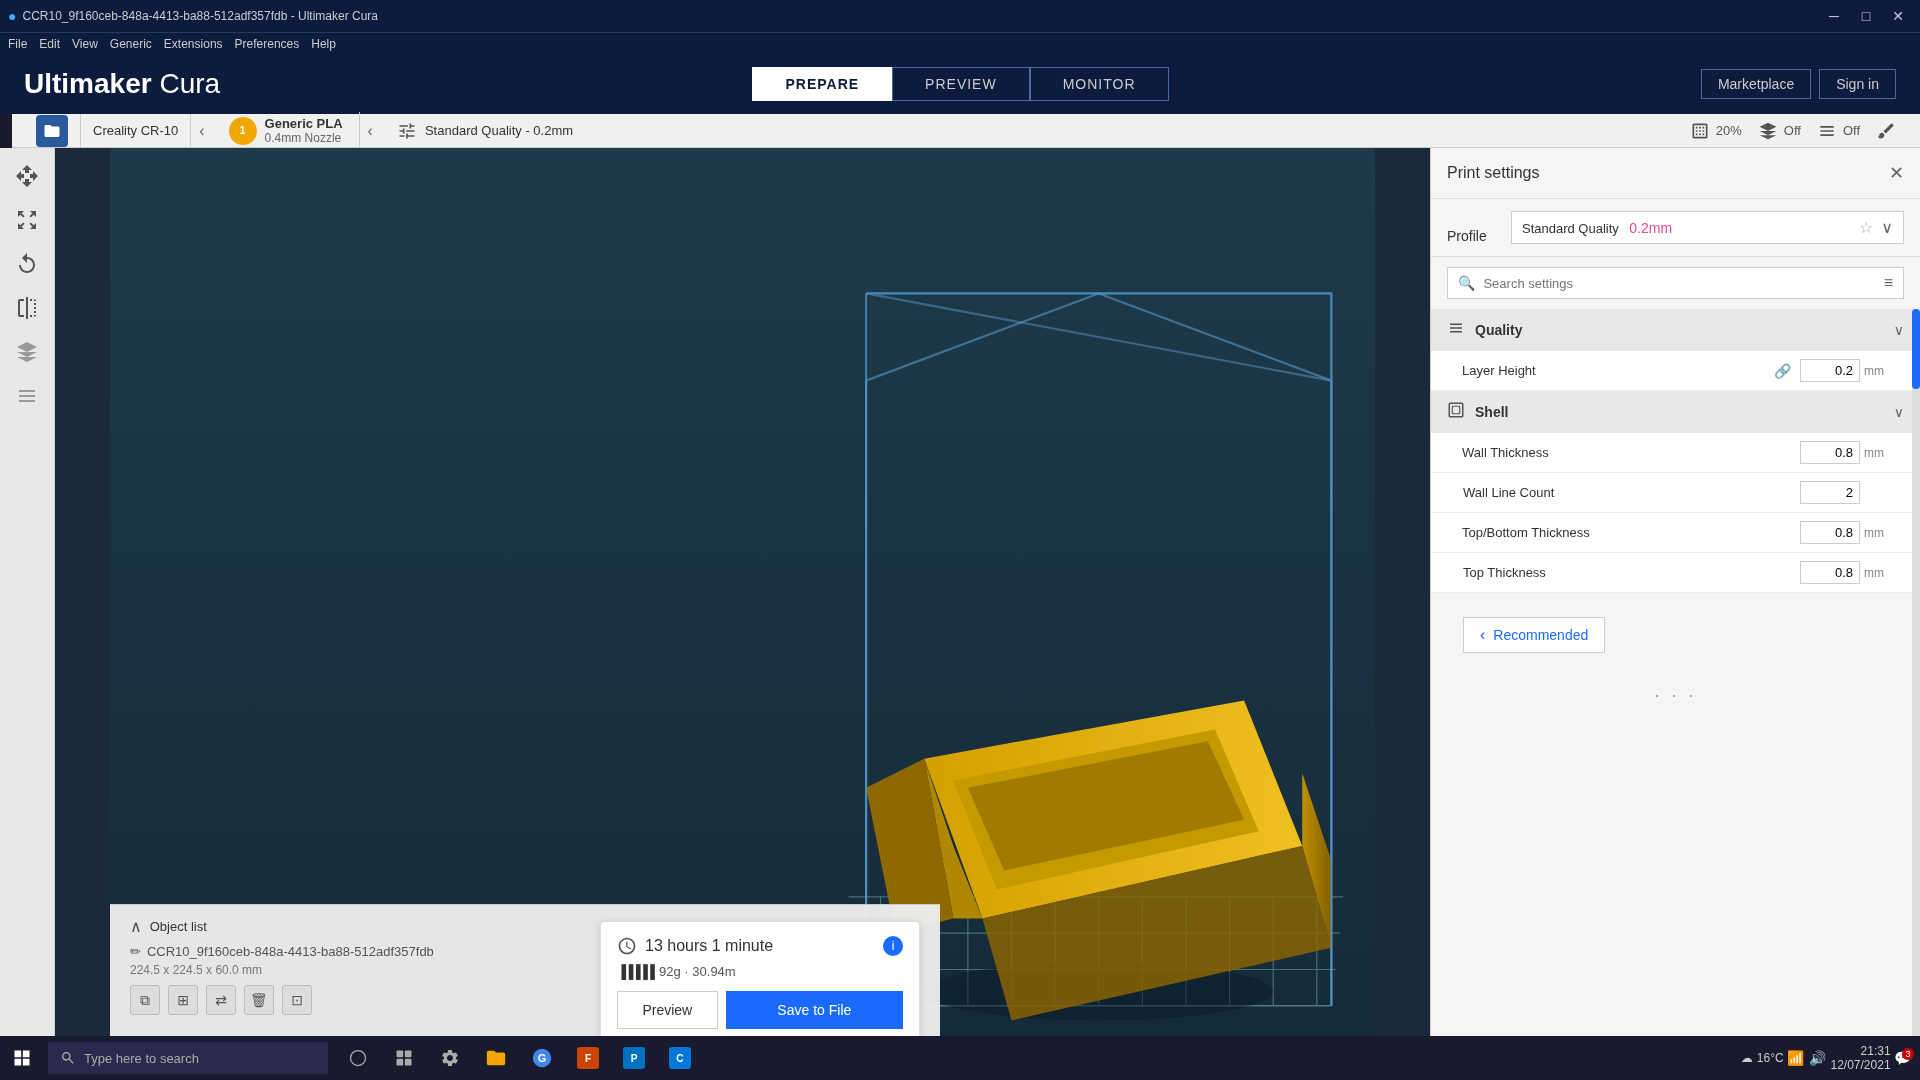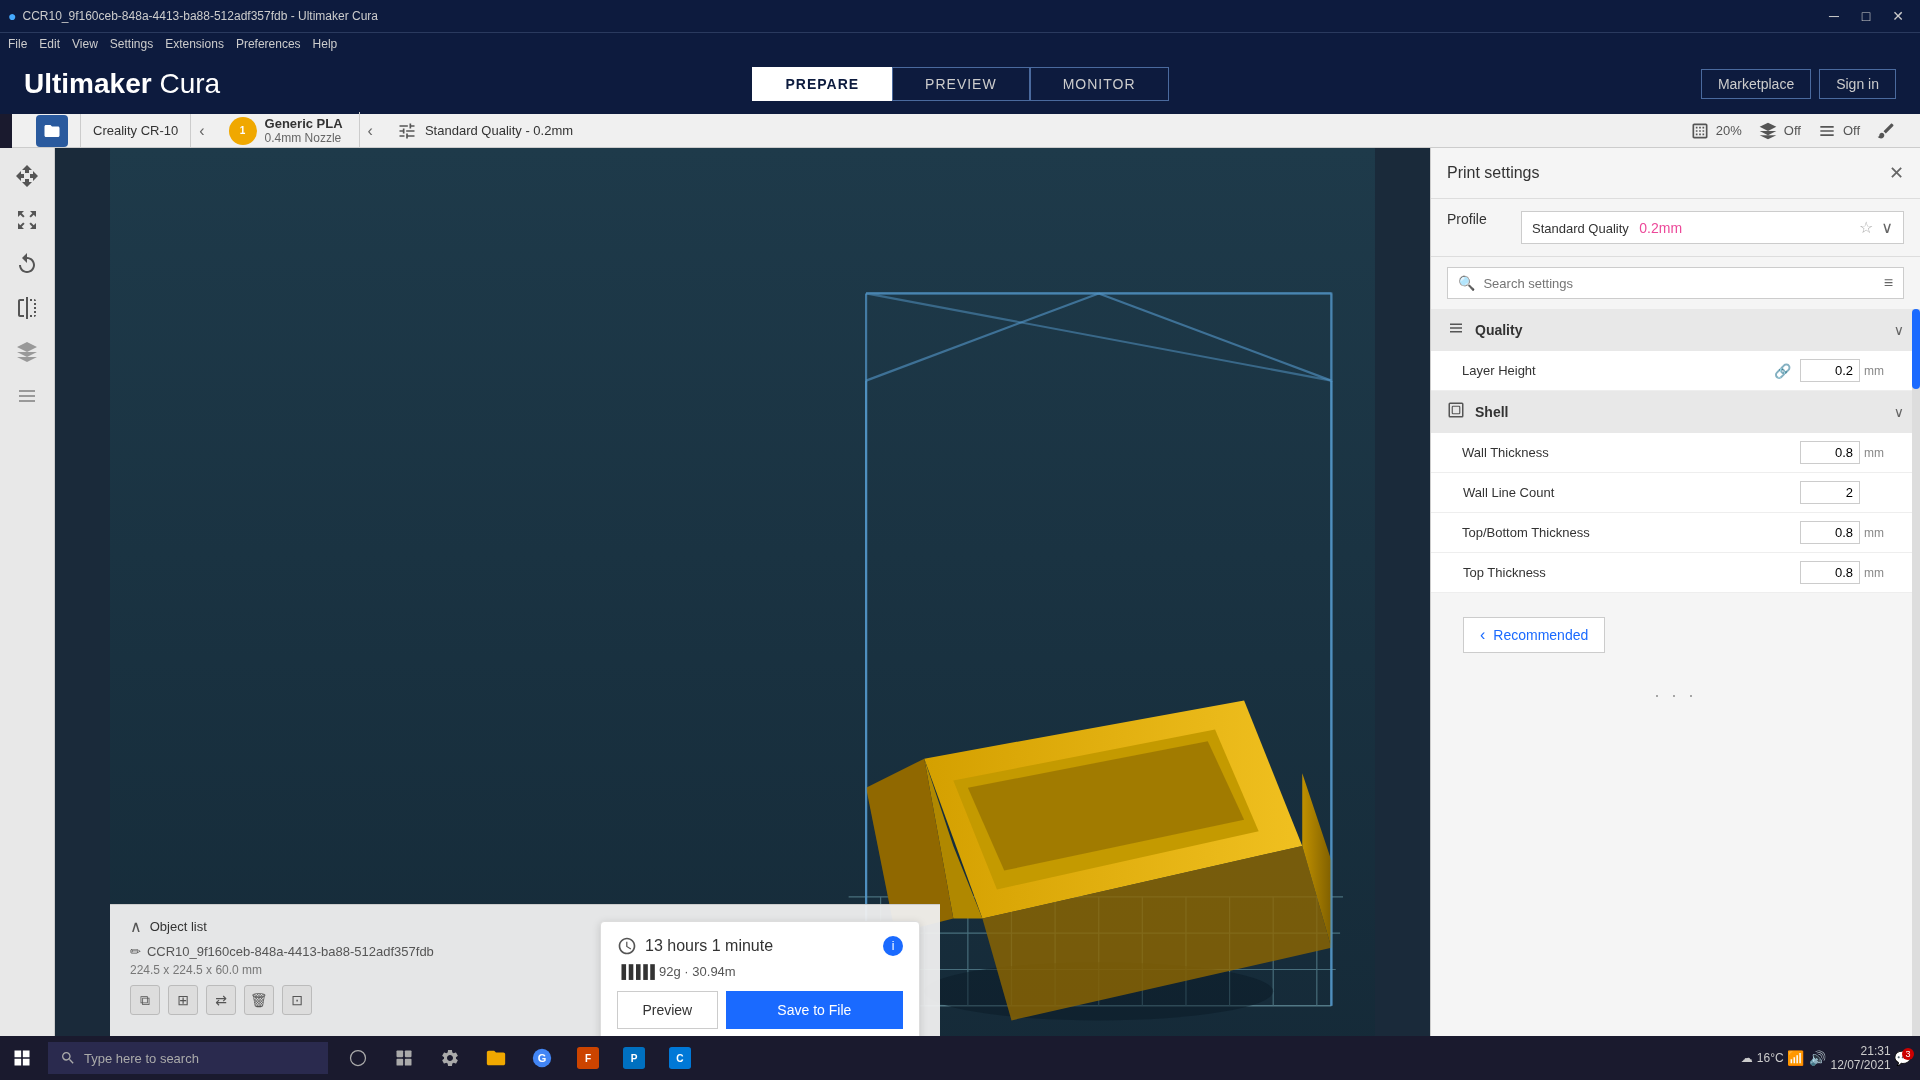--- a/index.html
+++ b/index.html
@@ -157,23 +157,23 @@
       padding: 14px 16px;
       background: #f5f5f5;
       border-bottom: 1px solid #ddd;
     }
     .panel-title { font-size: 16px; font-weight: 500; color: #333; }
     .close-btn { background: none; border: none; cursor: pointer; font-size: 18px; color: #666; }
 
     
     .profile-row {
       display: flex;
-      align-items: flex-start;
+      align-items: flex-end;
       padding: 12px 16px;
-      gap: 14px;
+      gap: 4px;
       border-bottom: 1px solid #ddd;
     }
     .profile-label { font-size: 14px; color: #333; font-weight: 500; min-width: 60px; }
     .profile-select {
       flex: 1;
       display: flex;
       align-items: center;
       justify-content: space-between;
       border: 1px solid #ccc;
       padding: 6px 10px;
@@ -342,21 +342,21 @@
     <button class="title-btn">─</button>
     <button class="title-btn">□</button>
     <button class="title-btn close">✕</button>
   </div>
 </div>
 
 <div class="menu-bar">
   <span class="menu-item">File</span>
   <span class="menu-item">Edit</span>
   <span class="menu-item">View</span>
-  <span class="menu-item">Settings</span>
+  <span class="menu-item">Generic</span>
   <span class="menu-item">Extensions</span>
   <span class="menu-item">Preferences</span>
   <span class="menu-item">Help</span>
 </div>
 
 <div class="app-header">
   <div class="app-logo">
     <span>Ultimaker</span><span style="font-weight:300;"> Cura</span>
   </div>
   <div class="header-nav">

